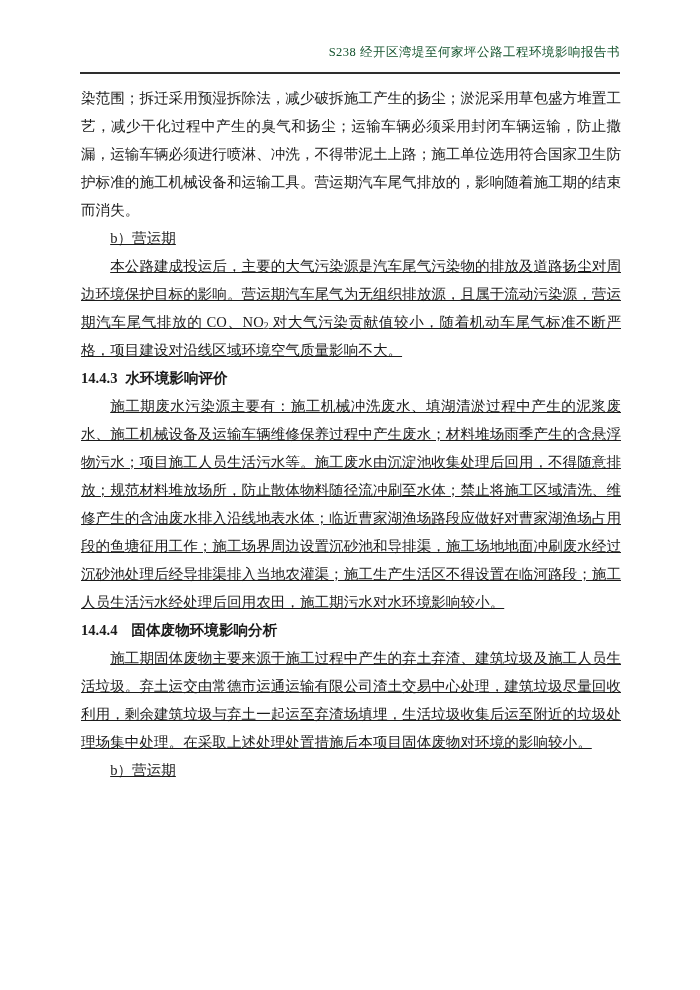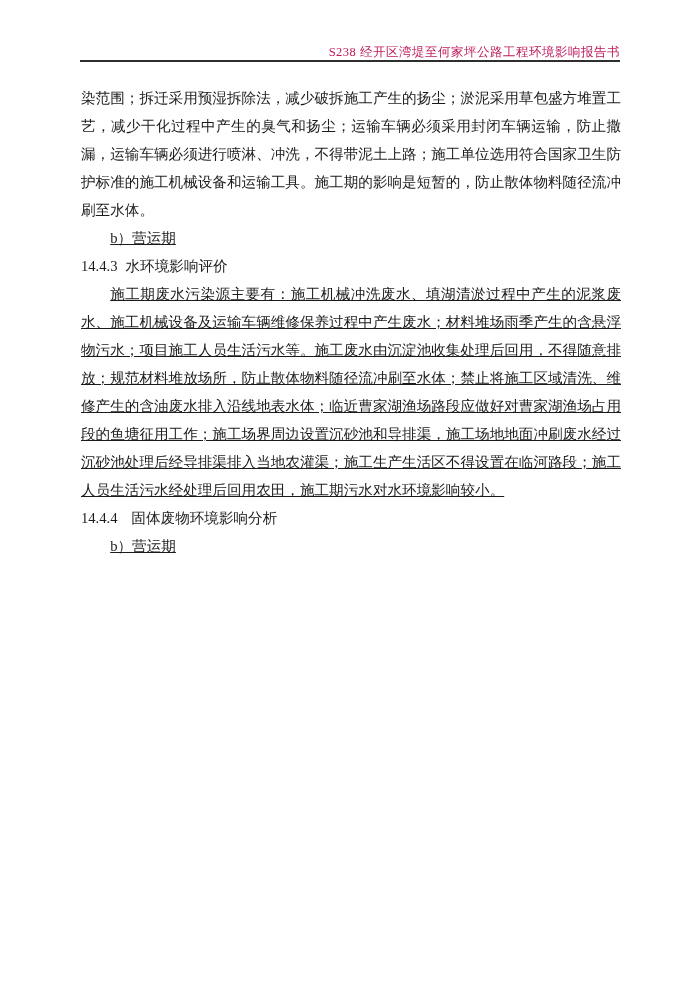--- a/index.html
+++ b/index.html
@@ -14,41 +14,41 @@
     overflow: hidden;
   }
   .header {
     position: absolute;
     top: 45px;
     left: 80px;
     right: 80px;
     text-align: right;
     font-size: 12.5px;
     line-height: 15px;
-    color: #be185d;
-    padding-bottom: 0;
+    color: #14532d;
+    padding-bottom: 12px;
     border-bottom: 2px solid #2e2e2e;
     letter-spacing: 0.5px;
   }
   .doc-body {
     position: absolute;
     top: 84px;
     left: 81px;
     width: 540px;
     font-size: 14.6px;
     line-height: 28px;
     text-align: justify;
   }
   .doc-body p { margin: 0; }
   .doc-body p.ind { text-indent: 2em; text-decoration: underline; }
   .heading {
     margin: 0;
     font-size: 14.6px;
     line-height: 28px;
-    font-weight: normal;
+    font-weight: bold;
     text-align: left;
   }
   .h-num { margin-right: 0.55em; }
   .h-num.wide { margin-right: 0.95em; }
   sub.chem {
     font-size: 9.5px;
     line-height: 0;
     vertical-align: -0.25em;
   }
   .page-number {
@@ -65,33 +65,35 @@
 <body>
 
 <div class="page">
 
   <div class="header">
     <span>S238 经开区湾堤至何家坪公路工程环境影响报告书</span>
   </div>
 
   <div class="doc-body">
 
-    <p>染范围；拆迁采用预湿拆除法，减少破拆施工产生的扬尘；淤泥采用草包盛方堆置工艺，减少干化过程中产生的臭气和扬尘；运输车辆必须采用封闭车辆运输，防止撒漏，运输车辆必须进行喷淋、冲洗，不得带泥土上路；施工单位选用符合国家卫生防护标准的施工机械设备和运输工具。施工期的影响是短暂的，防止散体物料随径流冲刷至水体。</p>
+    <p>染范围；拆迁采用预湿拆除法，减少破拆施工产生的扬尘；淤泥采用草包盛方堆置工艺，减少干化过程中产生的臭气和扬尘；运输车辆必须采用封闭车辆运输，防止撒漏，运输车辆必须进行喷淋、冲洗，不得带泥土上路；施工单位选用符合国家卫生防护标准的施工机械设备和运输工具。营运期汽车尾气排放的，影响随着施工期的结束而消失。</p>
 
     <p class="ind">b）营运期</p>
 
+    <p class="ind"><span>本公路建成投运后，主要的大气污染源是汽车尾气污染物的排放及道路扬尘对周边环境保护目标的影响。营运期汽车尾气为无组织排放源，且属于流动污染源，营运期汽车尾气排放的 CO、NO</span><sub class="chem">2</sub><span> 对大气污染贡献值较小，随着机动车尾气标准不断严格，项目建设对沿线区域环境空气质量影响不大。</span></p>
 
     <h2 class="heading"><span class="h-num">14.4.3</span><span>水环境影响评价</span></h2>
 
     <p class="ind">施工期废水污染源主要有：施工机械冲洗废水、填湖清淤过程中产生的泥浆废水、施工机械设备及运输车辆维修保养过程中产生废水；材料堆场雨季产生的含悬浮物污水；项目施工人员生活污水等。施工废水由沉淀池收集处理后回用，不得随意排放；规范材料堆放场所，防止散体物料随径流冲刷至水体；禁止将施工区域清洗、维修产生的含油废水排入沿线地表水体；临近曹家湖渔场路段应做好对曹家湖渔场占用段的鱼塘征用工作；施工场界周边设置沉砂池和导排渠，施工场地地面冲刷废水经过沉砂池处理后经导排渠排入当地农灌渠；施工生产生活区不得设置在临河路段；施工人员生活污水经处理后回用农田，施工期污水对水环境影响较小。</p>
 
 
     <h2 class="heading"><span class="h-num wide">14.4.4</span><span>固体废物环境影响分析</span></h2>
 
 
+    <p class="ind">施工期固体废物主要来源于施工过程中产生的弃土弃渣、建筑垃圾及施工人员生活垃圾。弃土运交由常德市运通运输有限公司渣土交易中心处理，建筑垃圾尽量回收利用，剩余建筑垃圾与弃土一起运至弃渣场填埋，生活垃圾收集后运至附近的垃圾处理场集中处理。在采取上述处理处置措施后本项目固体废物对环境的影响较小。</p>
 
     <p class="ind">b）营运期</p>
 
 
   </div>
 
 
 </div>
 
 </body></html>

